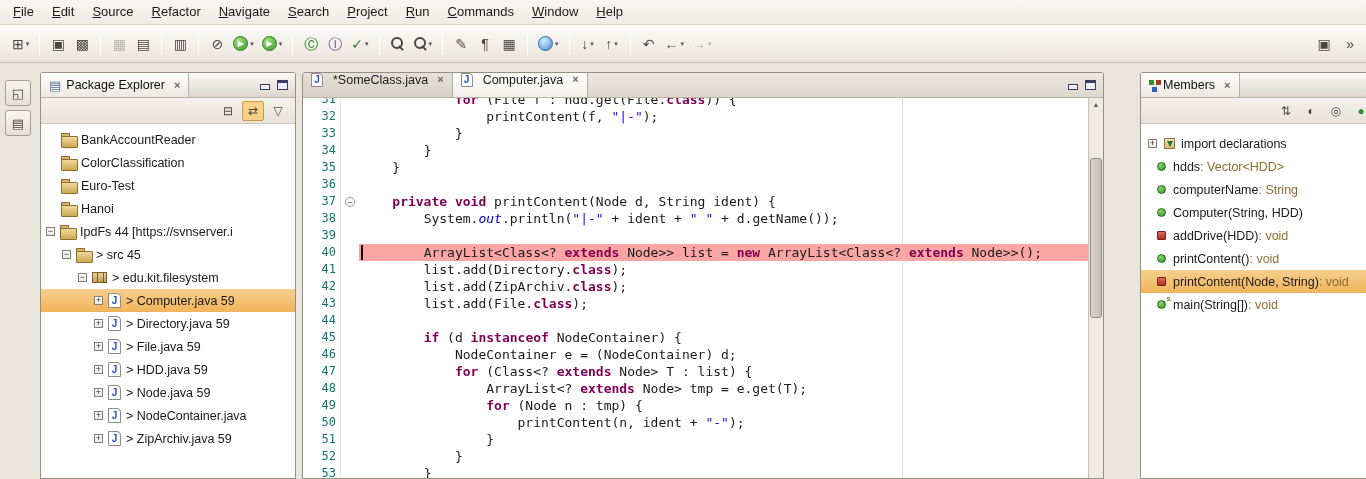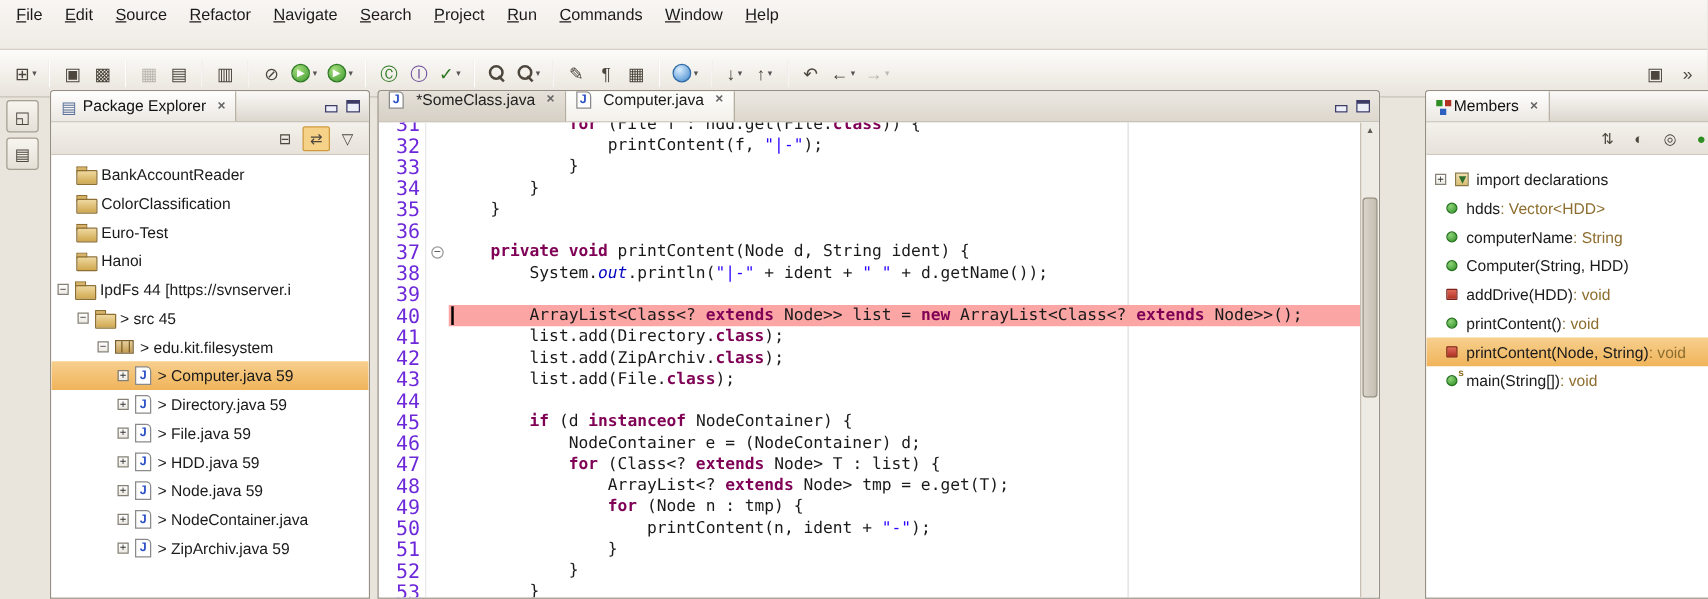--- a/index.html
+++ b/index.html
@@ -1,20 +1,20 @@
 <!DOCTYPE html>
 <html><head>
 <meta charset="utf-8">
 <style>
   *{margin:0;padding:0;box-sizing:border-box}
   html,body{width:1366px;height:479px;overflow:hidden;background:#e9e4dc;
     font-family:"Liberation Sans",sans-serif;font-size:13px;color:#1a1a1a}
 
   
-  #menubar{height:40px;background:linear-gradient(#f8f6f3,#efebe5);border-bottom:1px solid #d6d0c6;padding-left:4px;white-space:nowrap}
+  #menubar{height:25px;background:linear-gradient(#f8f6f3,#efebe5);border-bottom:1px solid #d6d0c6;padding-left:4px;white-space:nowrap}
   .menu-item{display:inline-block;padding:0 9px;line-height:24px;cursor:default}
   .menu-item::first-letter{text-decoration:underline}
 
   
   #toolbar{height:38px;background:linear-gradient(#fdfcfa,#e9e4dc);border-bottom:1px solid #c8c1b6;display:flex;align-items:center;padding:0 6px;position:relative}
   .tb-group{display:flex;align-items:center;padding:0 2px}
   .tb-sep{width:1px;height:22px;background:#cfc8bd;border-right:1px solid #ffffff;margin:0 4px}
   .tb-btn{min-width:24px;height:24px;display:flex;align-items:center;justify-content:center;padding:0 3px;border:1px solid transparent;border-radius:3px}
   .tb-btn .g{font-size:14px;line-height:1;color:#4c463d}
   .tb-btn.disabled{opacity:.35}
@@ -76,21 +76,21 @@
   #ed-tabs{height:25px;flex:none;background:linear-gradient(#ece8e1,#ddd7cd);border-bottom:1px solid #b9b2a6;display:flex;align-items:stretch}
   .etab{display:flex;align-items:flex-start;gap:5px;padding:0 8px;border-right:1px solid #b4ada1;font-size:12.5px;white-space:nowrap}
   .etab.active{background:linear-gradient(#fefefd,#f3f0ea)}
   .etab.inactive{background:linear-gradient(#e6e1d9,#d6d0c5);color:#222}
   .etab .i-jfile{width:12px;height:14px;line-height:12px}
   #code{flex:1;position:relative;background:#fff;overflow:hidden}
   .pml{position:absolute;left:599px;top:0;bottom:0;width:1px;background:#dedede}
   #codewrap{position:absolute;left:0;right:15px;top:-7px}
   .crow{display:flex;height:17px;font-family:"DejaVu Sans Mono",monospace;font-size:13px;line-height:17px}
   .cmark{width:8px;flex:none}
-  .cnum{width:30px;flex:none;text-align:right;color:#6d28d9;padding-right:4px;font-size:16px;border-right:1px solid #e8e8e8}
+  .cnum{width:30px;flex:none;text-align:right;color:#0f766e;padding-right:4px;font-size:12px;border-right:1px solid #e8e8e8}
   .cfold{width:18px;flex:none;position:relative}
   .fold-minus{position:absolute;left:4px;top:4px;width:10px;height:10px;border:1px solid #9a9a9a;border-radius:50%;background:#fff;color:#555;font-size:9px;line-height:8px;text-align:center}
   .ccode{flex:1;white-space:pre;position:relative;padding-left:2px}
   .crow.cur .ccode{background:#fca5a5}
   .k{color:#7f0055;font-weight:bold}
   .s{color:#2a00ff}
   .o{color:#0000c0;font-style:italic}
   .caret{position:absolute;left:2px;top:1px;width:2px;height:15px;background:#000}
   #vsb{position:absolute;right:0;top:0;bottom:0;width:15px;background:#eeebe5;border-left:1px solid #c6bfb2}
   #vsb .up{height:13px;text-align:center;font-size:7px;color:#5f5a52;line-height:13px}

